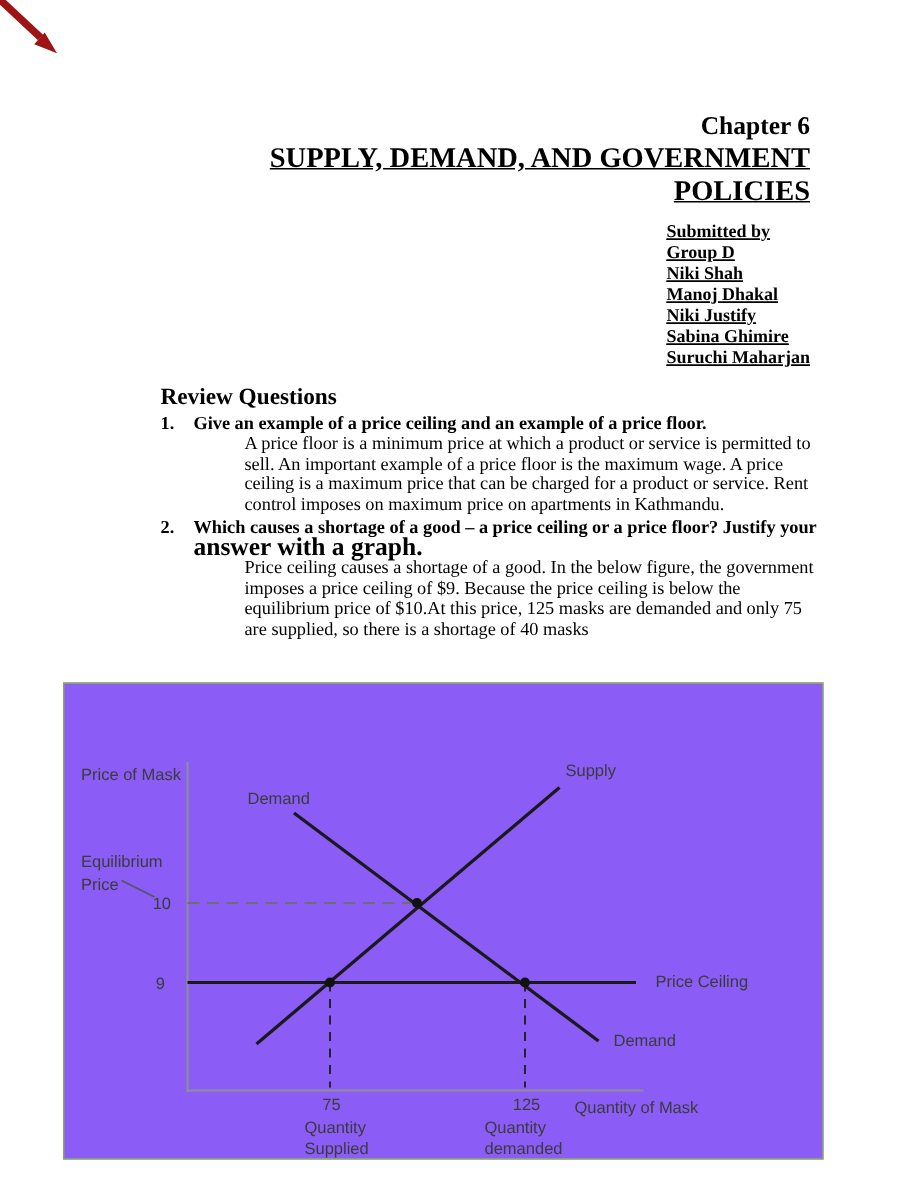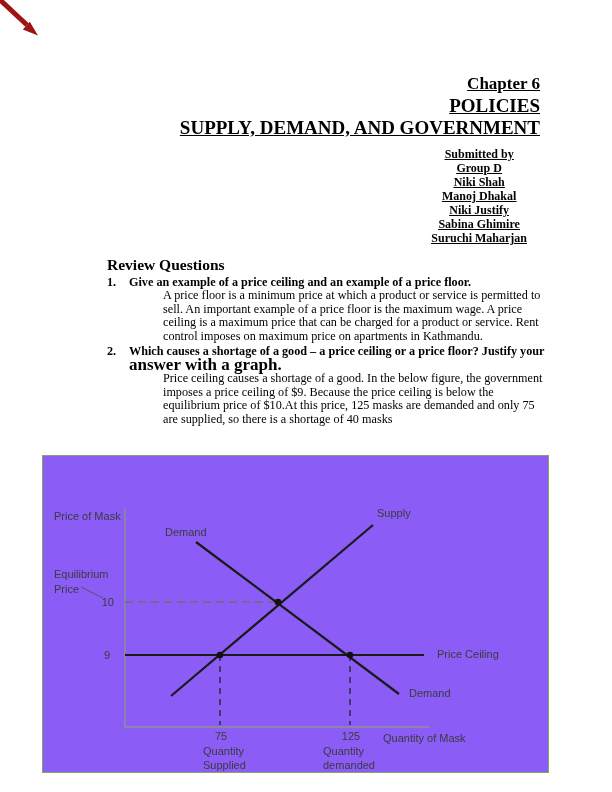--- a/index.html
+++ b/index.html
@@ -4,24 +4,24 @@
 <style>
   html,body { margin:0; padding:0; background:#e8e8e8; }
   .page {
     position:relative; width:612px; height:792px; margin:0 auto;
     background:#ffffff; overflow:hidden;
     font-family:"Liberation Serif", serif; color:#000;
   }
   .corner-arrow { position:absolute; left:0; top:0; width:52px; height:46px; }
 
   .title-block { position:absolute; top:73px; right:72px; text-align:right; font-weight:bold; white-space:nowrap; }
-  .title-chapter { font-size:17px; line-height:22px; text-decoration:underline; }
+  .title-chapter { font-size:17px; line-height:22px; }
   .title-main { font-size:19px; line-height:22px; text-decoration:underline; }
 
-  .submitted-block { position:absolute; top:147px; right:85px; text-align:center;
+  .submitted-block { position:absolute; top:147px; right:72px; text-align:left;
     font-weight:bold; font-size:12px; line-height:14px; white-space:nowrap;text-decoration:underline; }
   .submitted-block .sline { text-decoration:underline; }
 
   .review-block { position:absolute; left:107px; top:256px; width:490px; }
   .review-heading { font-size:15.5px; font-weight:bold; line-height:17px; margin-bottom:2px; white-space:nowrap; }
   .q-row { display:flex; font-weight:bold; font-size:12.2px; line-height:14px; }
   .q-num { width:22px; flex:none; }
   .q-text { white-space:nowrap; }
   .q-cont { margin-left:22px; font-weight:bold; font-size:17px; line-height:14px; white-space:nowrap; }
   .answer { margin-left:56px; font-size:12.2px; line-height:13.7px; }
@@ -37,22 +37,22 @@
 
 <div class="page">
 
   <svg class="corner-arrow" viewBox="0 0 52 46" xmlns="http://www.w3.org/2000/svg">
     <line x1="-3" y1="-3" x2="27" y2="25" stroke="#9c1414" stroke-width="5"></line>
     <polygon points="38,35.5 22.8,29.5 29.8,21.7" fill="#9c1414"></polygon>
   </svg>
 
   <div class="title-block">
     <div class="title-chapter">Chapter 6</div>
+    <div class="title-main">SUPPLY, DEMAND, AND GOVERNMENT</div>
     <div class="title-main">POLICIES</div>
-    <div class="title-main">SUPPLY, DEMAND, AND GOVERNMENT</div>
   </div>
 
   <div class="submitted-block">
     <div class="sline">Submitted by</div>
     <div class="sline">Group D</div>
     <div class="sline">Niki Shah</div>
     <div class="sline">Manoj Dhakal</div>
     <div class="sline">Niki Justify</div>
     <div class="sline">Sabina Ghimire</div>
     <div class="sline">Suruchi Maharjan</div>

